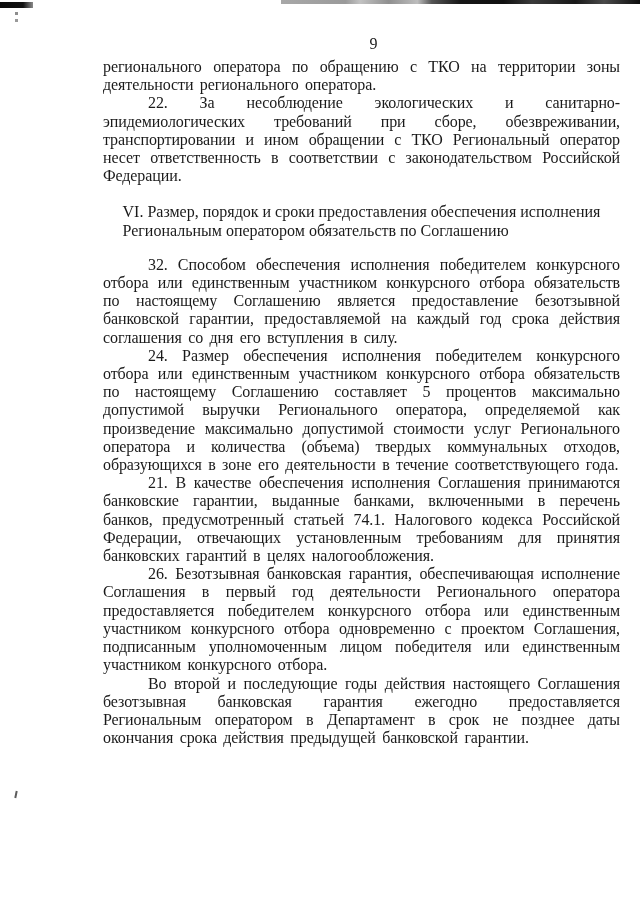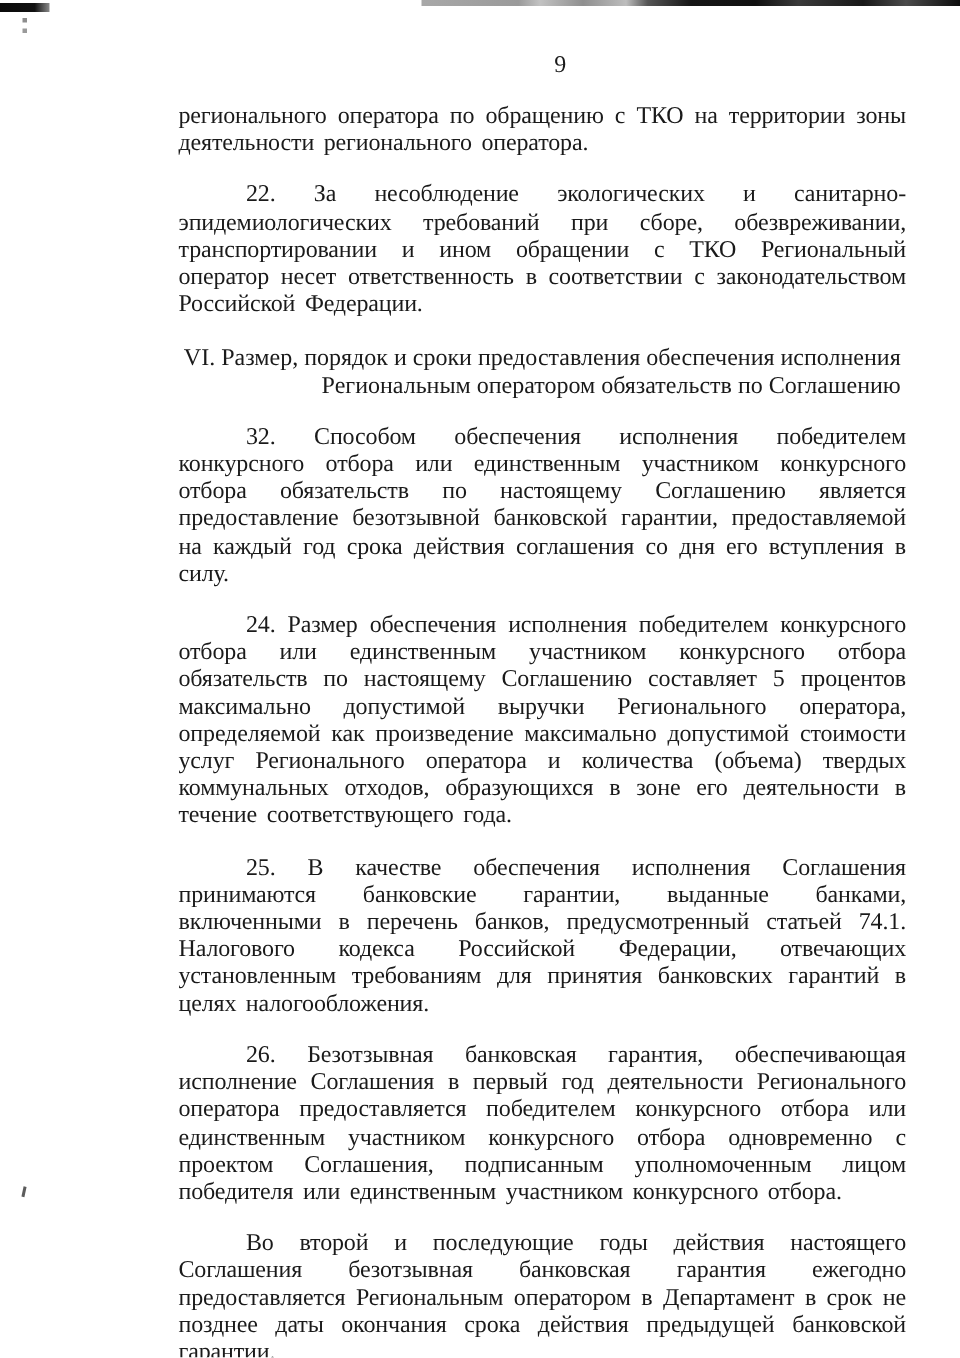--- a/index.html
+++ b/index.html
@@ -63,27 +63,27 @@
     height: 18px;
     margin-bottom: 5px;
     padding-left: 24px; 
   }
   .para {
     font-size: 16px;
     line-height: 18.2px;
     text-align: justify;
     word-spacing: 2.5px;
     letter-spacing: -0.1px;
-    margin: 16px;
+    margin: 0;
   }
   .para.indent { text-indent: 45px; }
   .section-heading {
     font-size: 16px;
     line-height: 18.2px;
-    text-align: right;
+    text-align: left;
     margin: 18px auto 16px auto;
     max-width: 478px;
   }
 </style>
 </head>
 <body>
 
 <div class="page">
 
   <div class="top-scan-line"></div>
@@ -99,21 +99,21 @@
     <p class="para">регионального оператора по обращению с ТКО на территории зоны деятельности регионального оператора.</p>
 
     <p class="para indent">22. За несоблюдение экологических и санитарно-эпидемиологических требований при сборе, обезвреживании, транспортировании и ином обращении с ТКО Региональный оператор несет ответственность в соответствии с законодательством Российской Федерации.</p>
 
     <div class="section-heading">VI. Размер, порядок и сроки предоставления обеспечения исполнения Региональным оператором обязательств по Соглашению</div>
 
     <p class="para indent">32. Способом обеспечения исполнения победителем конкурсного отбора или единственным участником конкурсного отбора обязательств по настоящему Соглашению является предоставление безотзывной банковской гарантии, предоставляемой на каждый год срока действия соглашения со дня его вступления в силу.</p>
 
     <p class="para indent">24. Размер обеспечения исполнения победителем конкурсного отбора или единственным участником конкурсного отбора обязательств по настоящему Соглашению составляет 5 процентов максимально допустимой выручки Регионального оператора, определяемой как произведение максимально допустимой стоимости услуг Регионального оператора и количества (объема) твердых коммунальных отходов, образующихся в зоне его деятельности в течение соответствующего года.</p>
 
-    <p class="para indent">25. В качестве обеспечения исполнения Соглашения принимаются банковские гарантии, выданные банками, включенными в перечень банков, предусмотренный статьей 74.1. Налогового кодекса Российской Федерации, отвечающих установленным требованиям для принятия банковских гарантий в целях налогообложения.</p>
+    <p class="para indent">21. В качестве обеспечения исполнения Соглашения принимаются банковские гарантии, выданные банками, включенными в перечень банков, предусмотренный статьей 74.1. Налогового кодекса Российской Федерации, отвечающих установленным требованиям для принятия банковских гарантий в целях налогообложения.</p>
 
     <p class="para indent">26. Безотзывная банковская гарантия, обеспечивающая исполнение Соглашения в первый год деятельности Регионального оператора предоставляется победителем конкурсного отбора или единственным участником конкурсного отбора одновременно с проектом Соглашения, подписанным уполномоченным лицом победителя или единственным участником конкурсного отбора.</p>
 
     <p class="para indent">Во второй и последующие годы действия настоящего Соглашения безотзывная банковская гарантия ежегодно предоставляется Региональным оператором в Департамент в срок не позднее даты окончания срока действия предыдущей банковской гарантии.</p>
 
 
 
   </div>
 </div>
 

